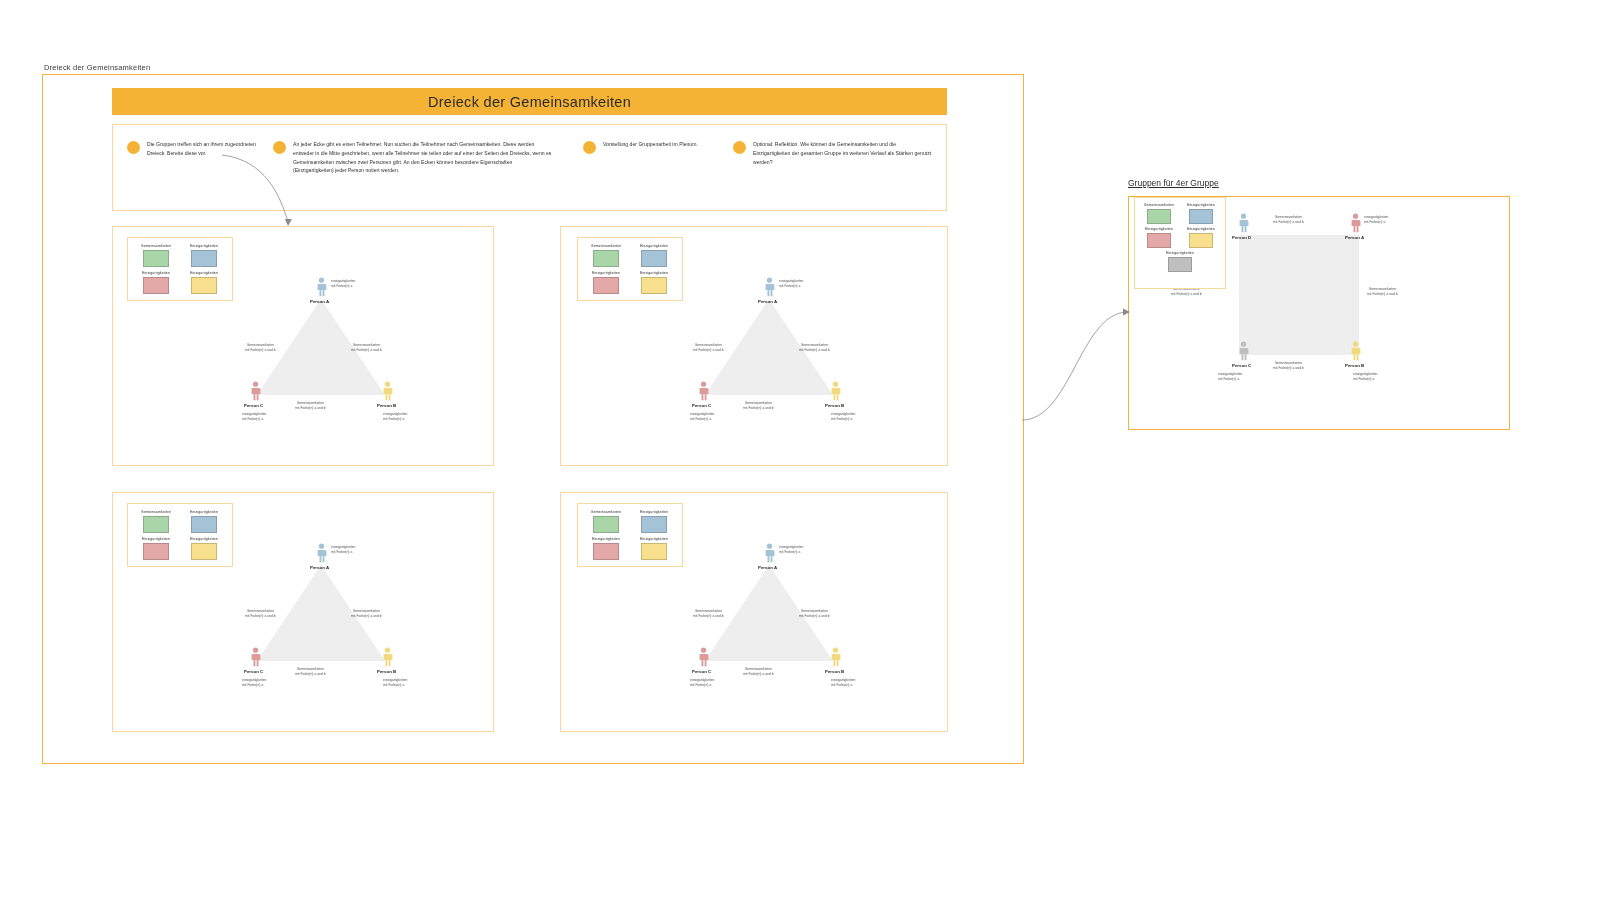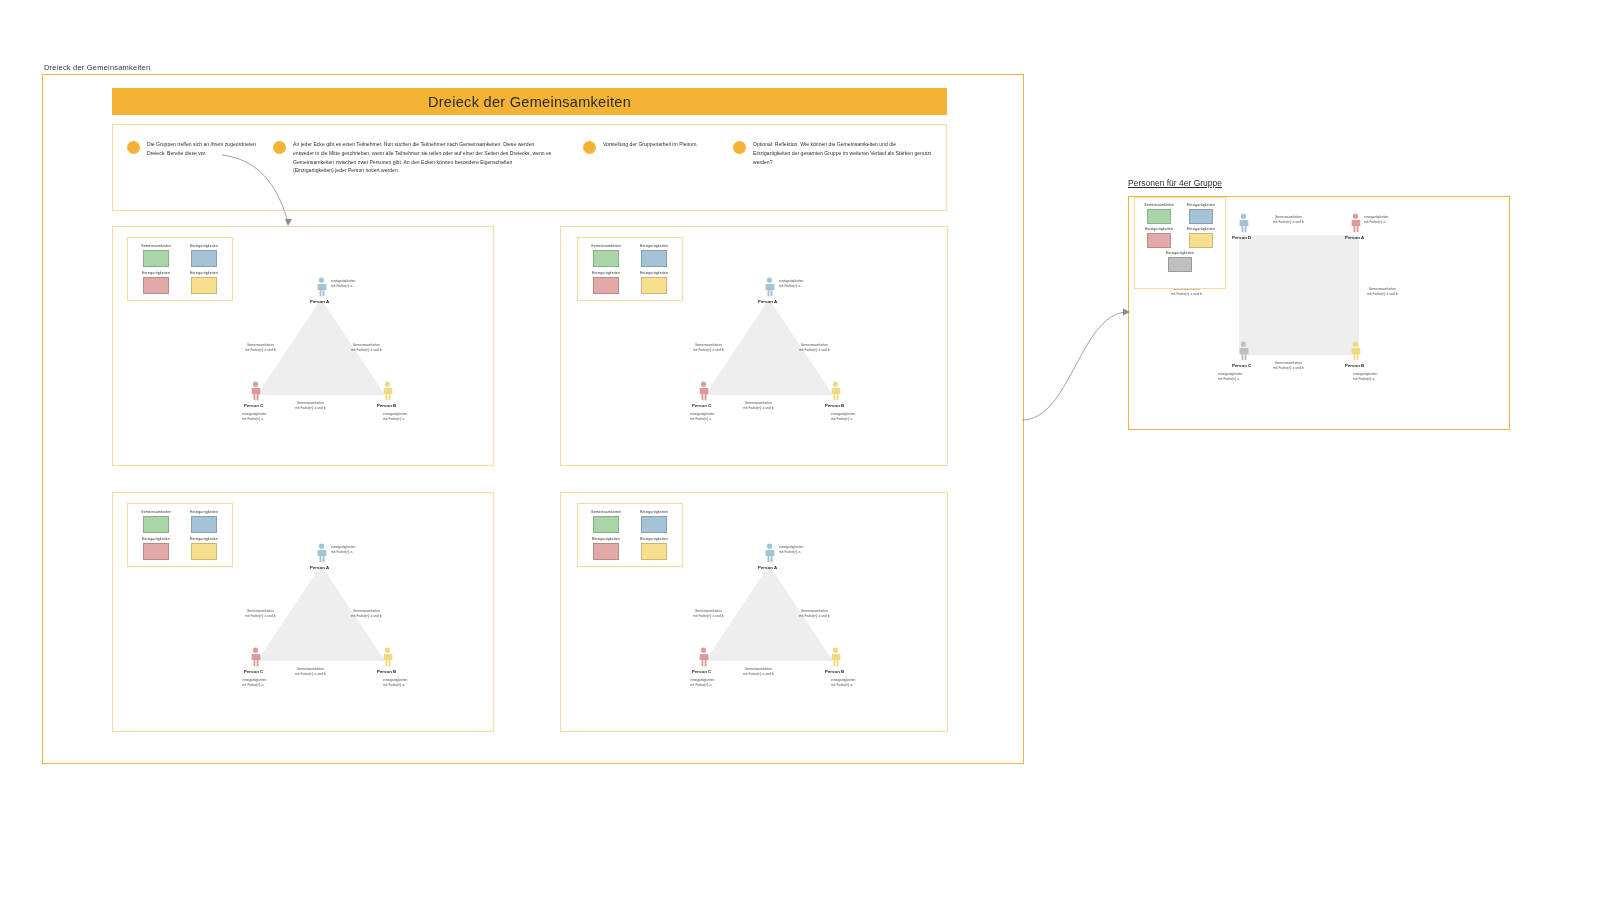--- a/index.html
+++ b/index.html
@@ -462,21 +462,21 @@
           <div>Gemeinsamkeiten</div>
           <div>mit Farbe(n) a und b</div>
         </div>
         <div class="side-note" style="left: 62px; top: 136px; text-align: center;">
           <div>Gemeinsamkeiten</div>
           <div>mit Farbe(n) a und b</div>
         </div>
       </div>
     </div>
 
-  <div class="opt-heading">Personen für 4er Gruppe</div>
+  <div class="opt-heading">Gruppen für 4er Gruppe</div>
   <div class="opt-frame">
       <div class="square-box" style="left: 110px; top: 38px; width: 120px; height: 120px; background: rgb(238, 238, 238);"></div>
       <div class="person" style="left: 108.5px; top: 16px;">
         <svg viewBox="0 0 11 20">
           <circle cx="5.5" cy="3.2" r="2.6" fill="#a5c3d6"></circle>
           <path d="M2 7 h7 a1.4 1.4 0 0 1 1.4 1.4 v4.6 h-1.9 v6.3 h-1.9 v-6.3 h-1.2 v6.3 h-1.9 v-6.3 h-1.9 v-4.6 A1.4 1.4 0 0 1 2 7 z" fill="#a5c3d6"></path>
         </svg>
       </div>
       <div class="p-name" style="left: 103px; top: 38px;">Person D</div>
       <div class="p-note" style="left: 66px; top: 18px;">

